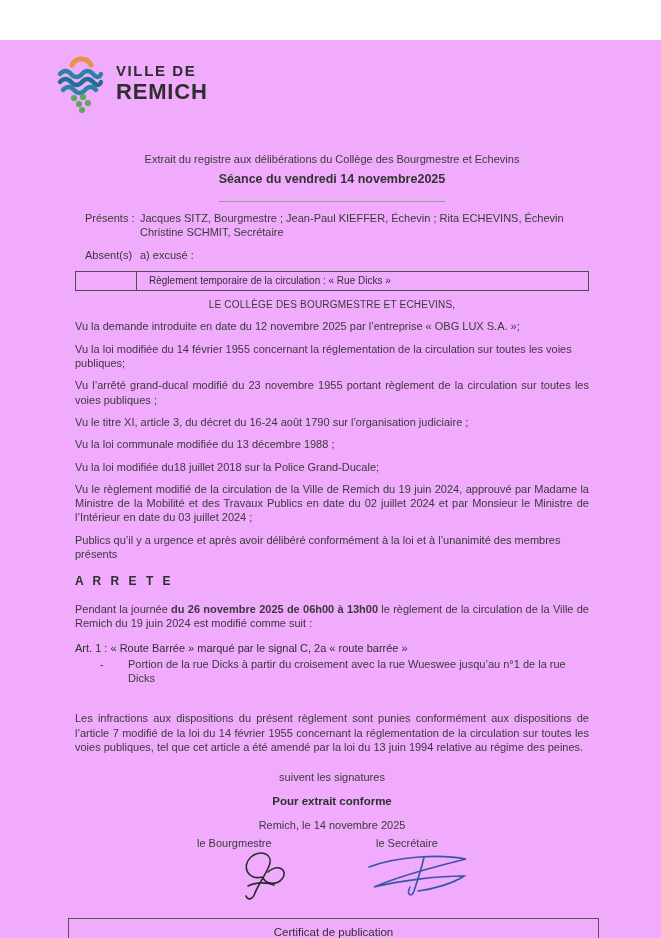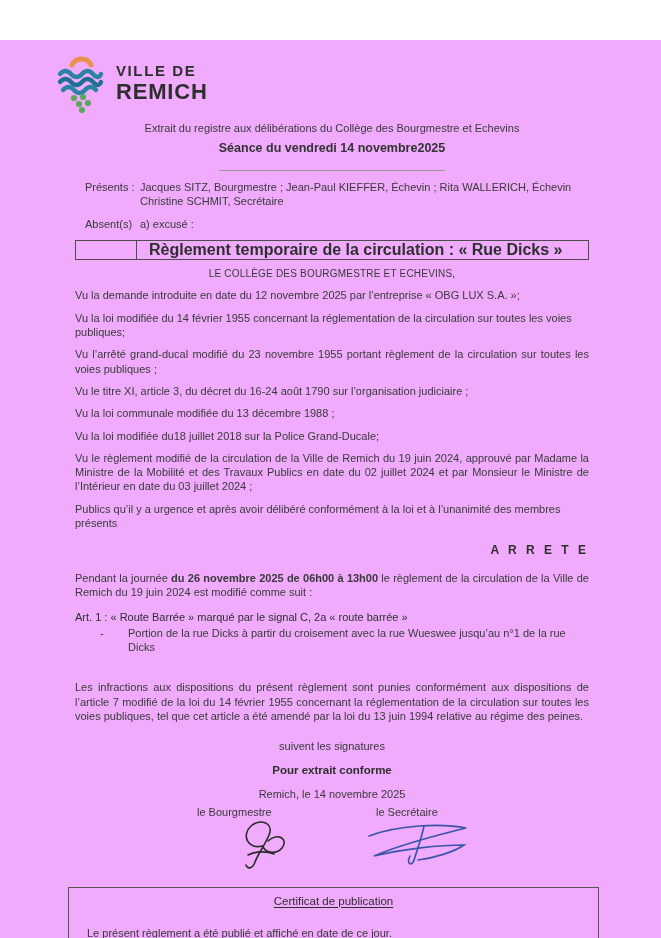--- a/index.html
+++ b/index.html
@@ -12,43 +12,43 @@
   .content { margin-left:75px; width:514px; }
 
   
   .logo-row { position:absolute; top:13px; left:55px; display:flex; align-items:center; gap:9px; }
   .logo-mark { width:52px; height:60px; }
   .logo-text { line-height:1; color:#2e2e2e; }
   .logo-line1 { font-size:15px; letter-spacing:1.6px; font-weight:600; }
   .logo-line2 { font-size:22px; font-weight:bold; letter-spacing:0.8px; margin-top:3px; }
 
   
-  .extrait { padding-top:81px; text-align:center; font-size:11px; }
+  .extrait { padding-top:112px; text-align:center; font-size:11px; }
   .seance  { text-align:center; margin-top:5px; }
   .seance span { display:inline-block; font-weight:bold; font-size:12.5px; color:#333;
                  border-bottom:1px solid #9a9a9a; padding-bottom:13px; }
 
   
   .attendance { margin-top:9px; }
   .att-row { display:flex; align-items:flex-start; }
   .att-row + .att-row { margin-top:9px; }
   .att-label { width:55px; flex:0 0 55px; margin-left:10px; }
   .att-value { flex:1; }
 
   
   .subject-box { margin-top:9px; border:1px solid #4c4c4c; height:20px; position:relative; }
   .subject-divider { position:absolute; left:60px; top:0; bottom:0; width:1px; background:#4c4c4c; }
-  .subject-title { margin-left:73px; font-weight:bold; font-size:16px; line-height:18px; color:#2f2f2f; }
+  .subject-title { margin-left:73px; font-weight:normal; font-size:10px; line-height:18px; color:#2f2f2f; }
 
   .college { text-align:center; margin-top:7px; font-size:10px; letter-spacing:0.2px; }
 
   .par { margin:8px 0 0 0; }
   .just { text-align:justify; }
 
-  .arrete { text-align:right; font-weight:bold; letter-spacing:3px; font-size:12px; color:#2f2f2f; margin-top:13px; }
+  .arrete { text-align:left; font-weight:bold; letter-spacing:3px; font-size:12px; color:#2f2f2f; margin-top:13px; }
 
   .pendant { margin-top:12px; text-align:justify; }
   .art1 { margin-top:10px; font-weight:normal; color:#2f2f2f; }
   .art1-item { display:flex; margin-left:25px; margin-top:1px; }
   .art1-dash { width:28px; flex:0 0 28px; }
 
   .infractions { margin-top:26px; text-align:justify; }
 
   .suivent { text-align:center; margin-top:16px; }
   .pour-extrait { text-align:center; font-weight:bold; font-size:11.5px; color:#2f2f2f; margin-top:9px; }
@@ -105,21 +105,21 @@
 
     <div class="extrait">Extrait du registre aux délibérations du Collège des Bourgmestre et Echevins</div>
     <div class="seance">
       <span>Séance du vendredi 14 novembre2025</span>
     </div>
 
     <div class="attendance">
       <div class="att-row">
         <div class="att-label">Présents :</div>
         <div class="att-value">
-          <div>Jacques SITZ, Bourgmestre ; Jean-Paul KIEFFER, Échevin ; Rita WALLERICH, Échevin</div>
+          <div>Jacques SITZ, Bourgmestre ; Jean-Paul KIEFFER, Échevin ; Rita ECHEVINS, Échevin</div>
           <div>Christine SCHMIT, Secrétaire</div>
         </div>
       </div>
       <div class="att-row">
         <div class="att-label">Absent(s)</div>
         <div class="att-value">a) excusé :</div>
       </div>
     </div>
 
     <div class="subject-box">

